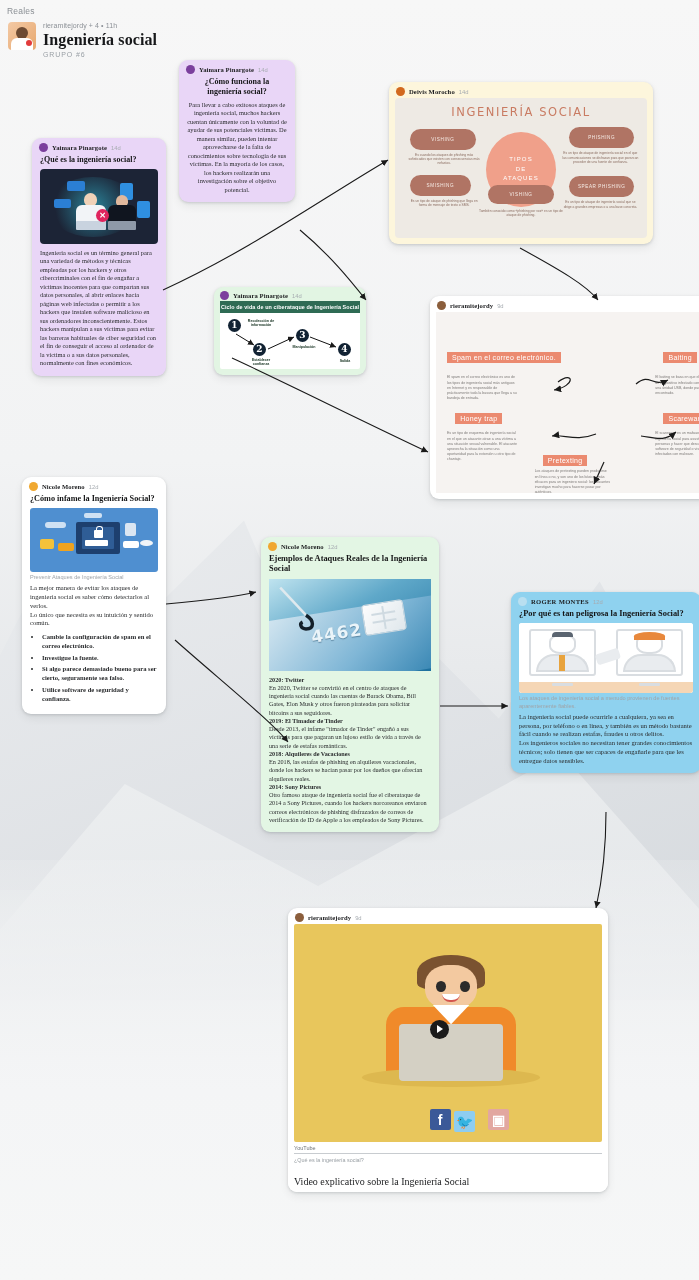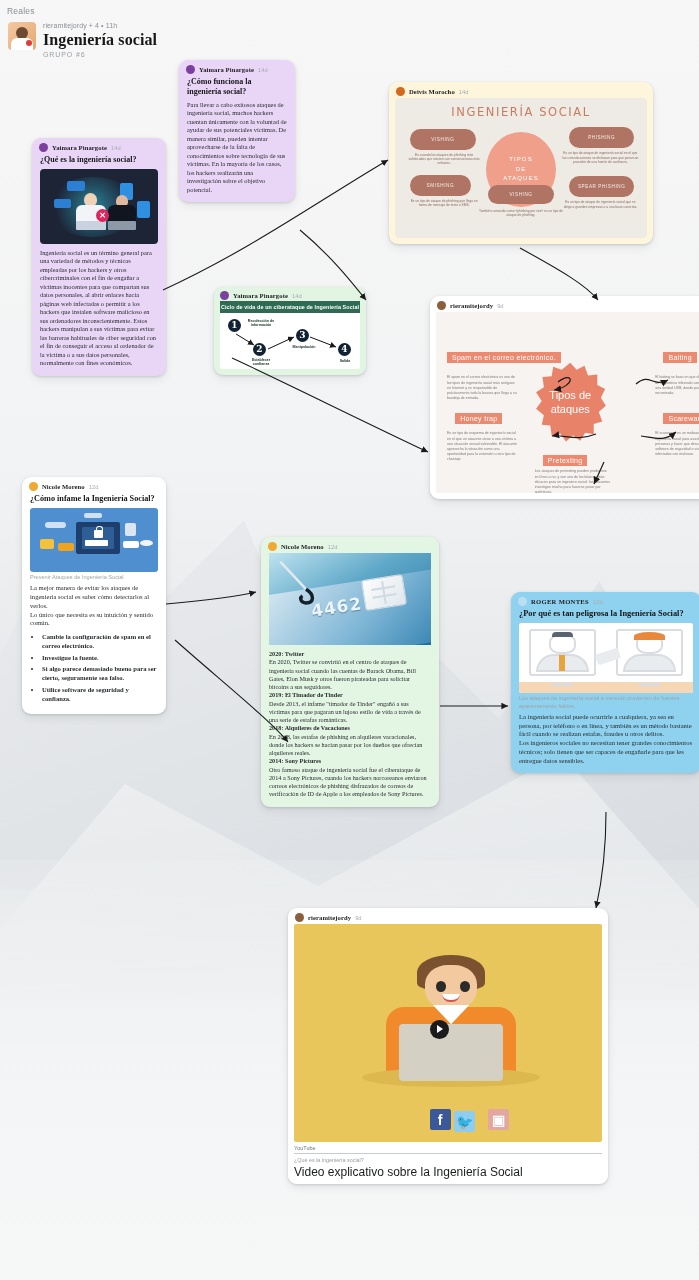--- a/index.html
+++ b/index.html
@@ -57,21 +57,21 @@
   .ts { font-size:5.8px; color:#a7acb1; }
   .ptitle { font-family:"Liberation Serif", serif; font-weight:700; color:#141516; padding:1px 8px 4px 8px;
       line-height:1.22; }
   .pbody { font-family:"Liberation Serif", serif; color:#2a2c2e; padding:0 8px 8px 8px; line-height:1.33; }
   .pcap { font-size:5.6px; color:#9fa4a9; padding:2px 8px 3px 8px; line-height:1.3;}
   .pbody ul { margin:3px 0 0 12px; }
   .pbody li { margin-bottom:3px; font-weight:700; }
 
   
   .c-purple { background:#e9d6f7; }
-  .c-purple2 { background:#e9d6f7; }
+  .c-purple2 { background:#e9d6f7;text-align:center; }
   .c-green { background:#e2f5e3; }
   .c-green2 { background:#e3f6e4; }
   .c-white { background:#ffffff; }
   .c-blue { background:#8fd2ef; }
   .c-cream { background:#fdf6dc; }
 
   
   .illus { position:relative; overflow:hidden; }
 
   
@@ -171,21 +171,21 @@
   .soc { position:absolute; width:21px; height:21px; border-radius:2px; display:flex; align-items:center;
       justify-content:center; color:#fff; font-weight:700; font-size:14px; }
   .playbtn { position:absolute; width:19px; height:19px; border-radius:50%; background:#1b1b1b;
       display:flex; align-items:center; justify-content:center; }
   .playbtn:after { content:''; border-left:6px solid #fff; border-top:4px solid transparent;
       border-bottom:4px solid transparent; margin-left:2px; }
   .yt-meta { background:#fff; padding:3px 6px 5px 6px; }
   .yt-chip { font-size:5.5px; color:#6f7479; }
   .yt-rule { height:1px; background:#c8ccd0; margin:2px 0 3px 0; }
   .yt-t1 { font-size:5.4px; color:#9aa0a5; }
-  .yt-t2 { font-family:Liberation Sans, sans-serif; font-size:12px; color:#1b1c1e; margin-top:2px; }
+  .yt-t2 { font-family:Liberation Serif, serif; font-size:10px; color:#1b1c1e; margin-top:13px; }
 
   svg.arrows { position:absolute; inset:0; width:699px; height:1280px; z-index:20; pointer-events:none; }
 </style>
 </head>
 <body>
 
 <div class="bg-layer">
   <div class="mtn m1"></div>
     <div class="mtn m2"></div>
     <div class="mtn m3"></div>
@@ -316,24 +316,20 @@
 </div>
 
 <div class="post c-white" style="left:430px; top:296px; width:280px; height:203px;">
   <div class="ph">
     <div class="ava d"></div>
     <span class="author">rieramitejordy</span>
     <span class="ts">9d</span>
   </div>
   <div style="position:absolute; left:6px; right:0; top:16px; bottom:6px;">
     <div class="mind">
-      <div class="star">
-        <span>Tipos de</span>
-        <span>ataques</span>
-      </div>
       <div class="mtag" style="left:4%; top:22%;">Spam en el correo electrónico.</div>
       <div class="mtxt" style="left:4%; top:35%; width:26%;">El spam en el correo electrónico es uno de los tipos de ingeniería social más antiguos en Internet y es responsable de prácticamente toda la basura que llega a su bandeja de entrada.</div>
       <div class="mtag" style="left:7%; top:56%;">Honey trap</div>
       <div class="mtxt" style="left:4%; top:66%; width:26%;">Es un tipo de esquema de ingeniería social en el que un atacante atrae a una víctima a una situación sexual vulnerable. El atacante aprovecha la situación como una oportunidad para la extorsión u otro tipo de chantaje.</div>
       <div class="mtag" style="left:39%; top:79%;">Pretexting</div>
       <div class="mtxt" style="left:36%; top:87%; width:28%;">Los ataques de pretexting pueden producirse en línea o no, y son uno de los básicos más eficaces para un ingeniero social: los atacantes investigan mucho para hacerse pasar por auténticos.</div>
       <div class="mtag" style="left:83%; top:22%;">Baiting</div>
       <div class="mtxt" style="left:80%; top:35%; width:26%;">El baiting se basa en que el atacante deje un dispositivo infectado con malware, como una unidad USB, donde pueda ser encontrado.</div>
       <div class="mtag" style="left:83%; top:56%;">Scareware</div>
       <div class="mtxt" style="left:80%; top:66%; width:26%;">El scareware es un malware que utiliza la ingeniería social para asustar a las personas y hacer que descarguen un software de seguridad o visiten sitios infectados con malware.</div>
@@ -383,20 +379,21 @@
     </ul>
   </div>
 </div>
 
 <div class="post c-green2" style="left:261px; top:537px; width:178px;">
   <div class="ph">
     <div class="ava y"></div>
     <span class="author">Nicole Moreno</span>
     <span class="ts">12d</span>
   </div>
+  <div class="ptitle" style="font-size:8.4px;">Ejemplos de Ataques Reales de la Ingeniería Social</div>
   <div class="illus ill-card" style="margin:0 8px; height:92px;">
     <div class="cc"></div>
     <div class="chip">
         <i style="left:20%; top:30%; width:60%; height:2px;"></i>
       <i style="left:20%; top:58%; width:60%; height:2px;"></i>
       <i style="left:48%; top:10%; width:2px; height:80%;"></i>
       </div>
     <div class="num">4462</div>
     <svg class="hook" viewBox="0 0 60 60">
       <path d="M4,2 L34,34" stroke="#dfe9ee" stroke-width="3" fill="none"></path>

